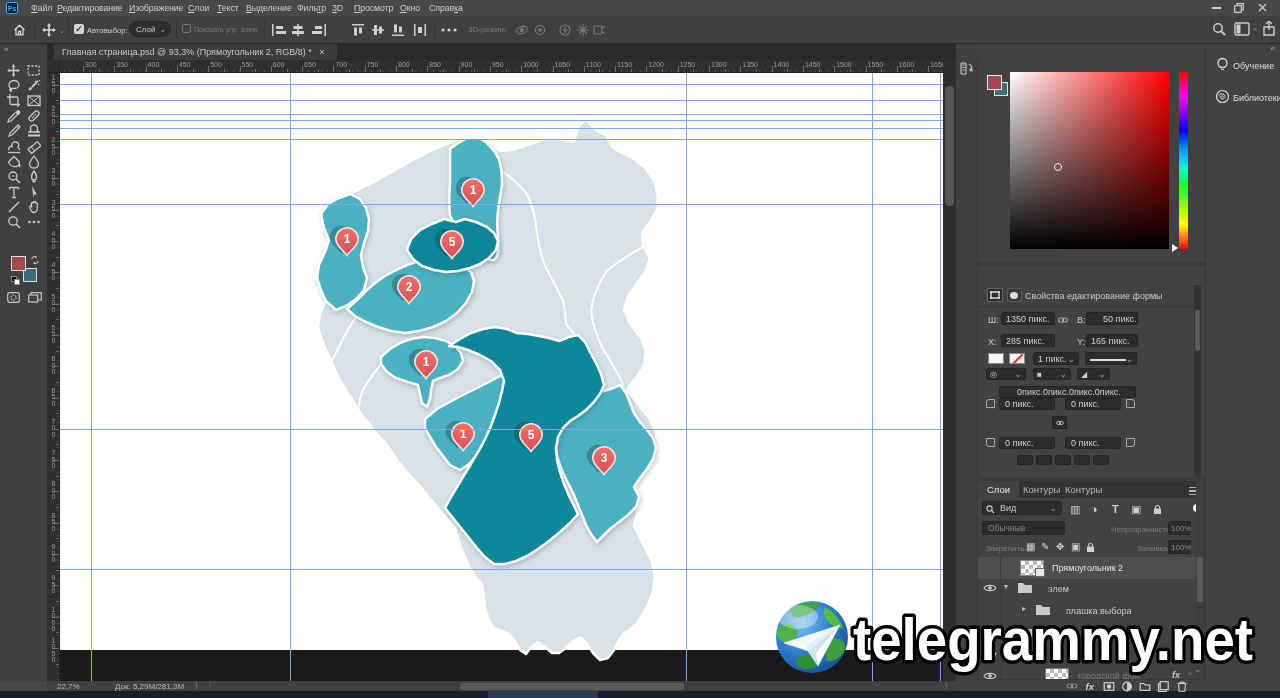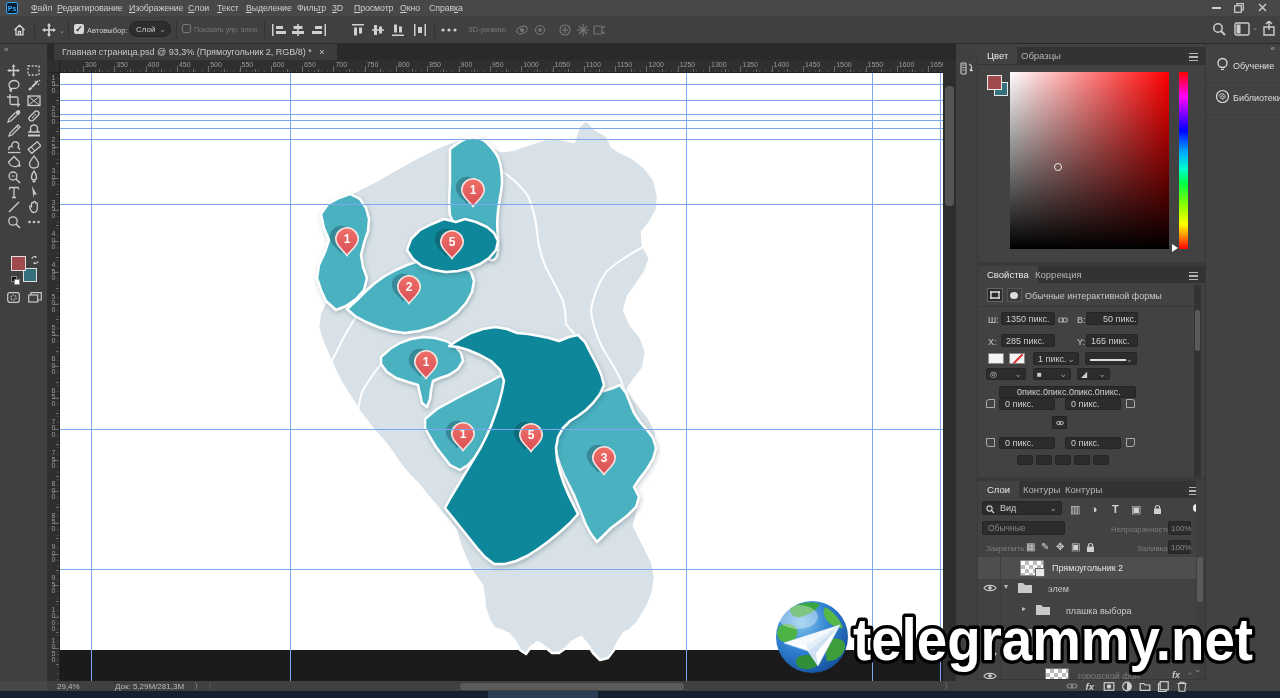--- a/index.html
+++ b/index.html
@@ -563,46 +563,36 @@
   </div>
 <div class="abs" id="collstrip">
   <svg style="position:absolute;left:4px;top:2px" width="14" height="13" viewBox="0 0 14 13">
     <rect x="1" y="1" width="5" height="11" rx="1" fill="none" stroke="#ccc" stroke-width="1.1"></rect>
     <path d="M2.2,3h2.6 M2.2,5.5h2.6 M2.2,8h2.6" stroke="#ccc" stroke-width="0.9"></path>
     <path d="M9,2 C12,3 12.5,7 10.5,9 M10.5,9 l-0.3,-2.5 M10.5,9 l2.4,-0.6" fill="none" stroke="#ccc" stroke-width="1.2"></path>
   </svg>
 </div>
 <div class="abs" id="panels">
 
-  <div class="ptabbar" style="top:3px;height:18px">
-    <div class="ptab on" style="left:0px">Цвет</div>
-    <div class="ptab" style="left:34px">Образцы</div>
-    <div class="hamb" style="top:6px"></div>
-  </div>
   <div style="position:absolute;left:9px;top:31px;width:15px;height:15px;background:#a04a4e;border:1px solid #e8e8e8;z-index:2"></div>
   <div style="position:absolute;left:16px;top:38px;width:14px;height:14px;background:#35707c;border:1px solid #e8e8e8;z-index:1"></div>
   <div style="position:absolute;left:32px;top:28px;width:159px;height:177px;background:linear-gradient(to bottom,rgba(0,0,0,0) 0%,#000 100%),linear-gradient(to right,#fff 0%,#f00 100%)">
     <div style="position:absolute;left:44px;top:91px;width:8px;height:8px;border:1.5px solid #eee;border-radius:50%"></div>
   </div>
   <div style="position:absolute;left:201px;top:28px;width:9px;height:177px;background:linear-gradient(to bottom,#f00 0%,#f0f 14%,#80f 23%,#00f 33%,#0af 45%,#0fc 55%,#0f4 63%,#8f0 75%,#ff0 86%,#f80 93%,#f00 100%)"></div>
   <div style="position:absolute;left:194px;top:200px;width:0;height:0;border-top:4px solid transparent;border-bottom:4px solid transparent;border-left:6px solid #fff"></div>
 
   <div style="position:absolute;left:0;top:218px;width:227px;height:4px;background:#3a3a3a"></div>
-  <div class="ptabbar" style="top:222px;height:17px">
-    <div class="ptab on" style="left:0px">Свойства</div>
-    <div class="ptab" style="left:48px">Коррекция</div>
-    <div class="hamb" style="top:6px"></div>
-  </div>
   <div style="position:absolute;left:9px;top:244px;width:16px;height:14px;background:#2b2b2b;border:1px solid #666"></div>
   <svg style="position:absolute;left:11px;top:246px" width="12" height="10" viewBox="0 0 12 10">
       <path d="M1,2h10M1,8h10M2,1v8M10,1v8" stroke="#ddd" stroke-width="1.4" fill="none"></path>
     </svg>
   <div style="position:absolute;left:29px;top:244px;width:15px;height:14px;background:#3a3a3a;border:1px solid #555"></div>
   <div style="position:absolute;left:32px;top:248px;width:8px;height:7px;background:#ddd;border-radius:50%"></div>
-  <span class="ltx" style="left:47px;top:247px">Обычные интерактивной формы</span>
+  <span class="ltx" style="left:47px;top:247px">Свойства едактирование формы</span>
   <div style="position:absolute;left:0;top:262px;width:227px;height:1px;background:#393939"></div>
   <span class="ltx" style="left:10px;top:271px">Ш:</span>
   <div class="well" style="left:23px;top:268px;width:54px;height:13px;line-height:12px;padding-left:4px">1350 пикс.</div>
   <svg style="position:absolute;left:80px;top:272px" width="10" height="8" viewBox="0 0 10 8">
       <g fill="none" stroke="#aaa" stroke-width="1.1">
         <rect x="0.6" y="2" width="5" height="4" rx="2"></rect>
         <rect x="4.4" y="2" width="5" height="4" rx="2"></rect>
       </g>
     </svg>
   <span class="ltx" style="left:99px;top:271px">В:</span>
@@ -785,21 +775,21 @@
   <span style="position:absolute;left:27px;top:17px;font-size:9px;color:#dedede">Обучение</span>
   <div style="position:absolute;left:0;top:38px;width:75px;height:1px;background:#3c3c3c"></div>
   <svg style="position:absolute;left:9px;top:45px" width="15" height="15" viewBox="0 0 15 15">
       <circle cx="7.5" cy="7.5" r="6" fill="none" stroke="#ddd" stroke-width="1.2"></circle>
       <path d="M4,7.5 C4,5 7,4 9,5.5 C11,7 10,10 7.5,10 C5.5,10 5,8 6.5,7 C8,6 9,7.5 8,8.5" fill="none" stroke="#ddd" stroke-width="1"></path>
     </svg>
   <span style="position:absolute;left:27px;top:49px;font-size:9px;color:#dedede">Библиотеки</span>
   <div style="position:absolute;left:0;top:70px;width:75px;height:1px;background:#3c3c3c"></div>
 </div>
 <div class="abs" id="statusbar">
-  <span style="position:absolute;left:10px;top:1px">29,4%</span>
+  <span style="position:absolute;left:10px;top:1px">22,7%</span>
   <span style="position:absolute;left:68px;top:1px">Док: 5,29M/281,3M</span>
   <span style="position:absolute;left:148px;top:0px;color:#999">〉</span>
     <span style="position:absolute;left:162px;top:0px;color:#666">〈</span>
     <span style="position:absolute;left:898px;top:0px;color:#888">〉</span>
   <div id="hthumb"></div>
 </div>
 <div class="abs" id="statusbar2"></div>
 <div class="abs" id="bottombar">
     <i></i>
   </div>

